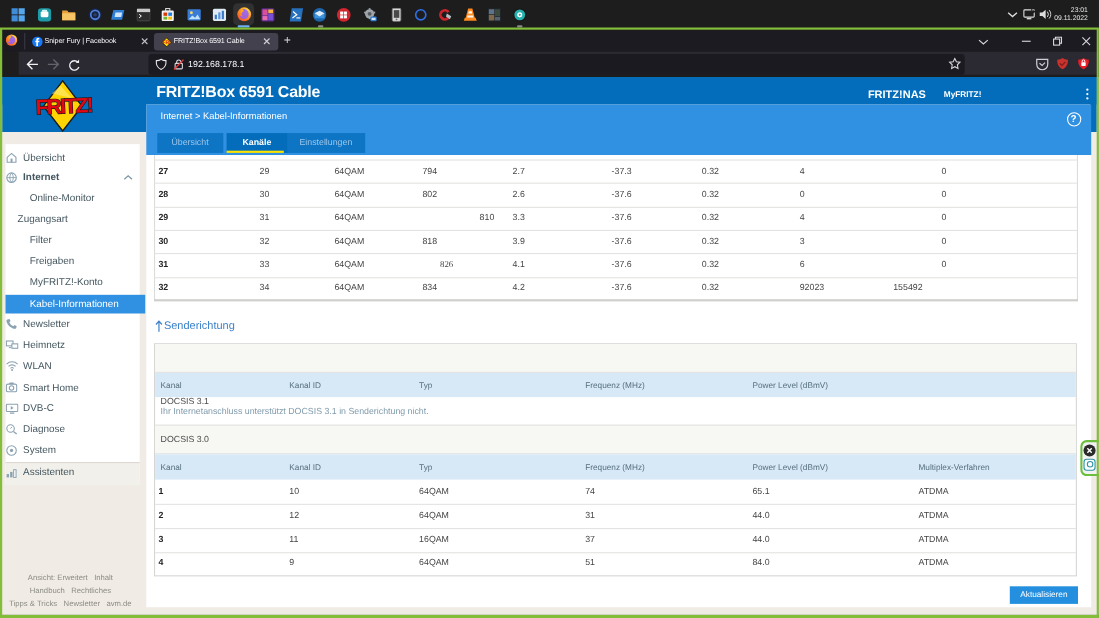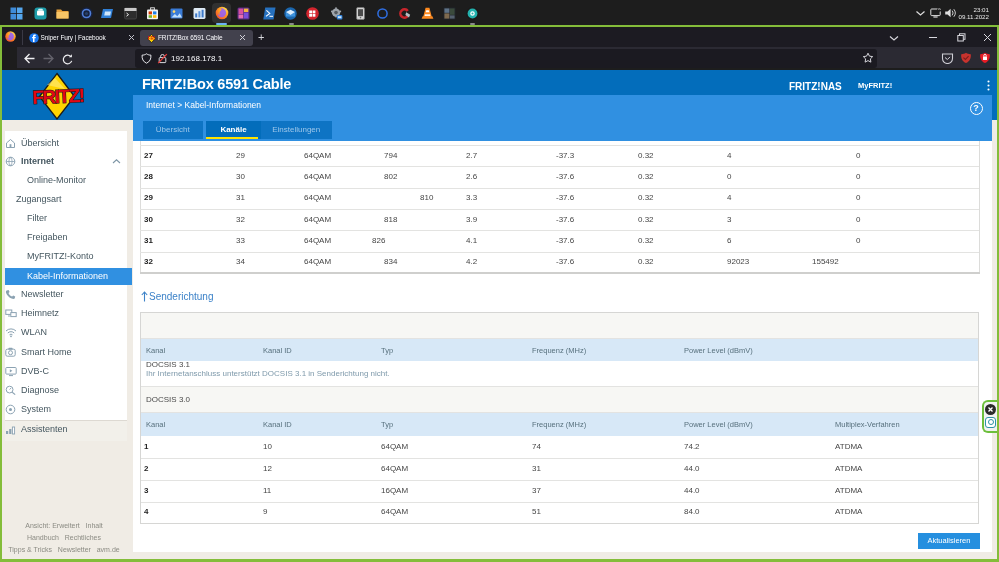--- a/index.html
+++ b/index.html
@@ -421,39 +421,39 @@
   <div class="cell" style="left:304px;top:101.9px;">64QAM</div>
   <div class="cell" style="left:384px;top:101.9px;">802</div>
   <div class="cell" style="left:466px;top:101.9px;">2.6</div>
   <div class="cell" style="left:556px;top:101.9px;">-37.6</div>
   <div class="cell" style="left:638px;top:101.9px;">0.32</div>
   <div class="cell" style="left:727px;top:101.9px;">0</div>
   <div class="cell" style="left:856px;top:101.9px;">0</div>
   <div class="cellb" style="left:144px;top:123.30000000000001px;">29</div>
   <div class="cell" style="left:236px;top:123.30000000000001px;">31</div>
   <div class="cell" style="left:304px;top:123.30000000000001px;">64QAM</div>
-  <div class="cell" style="left:384px;top:123.30000000000001px;padding-left:36px;">810</div>
+  <div class="cell" style="left:400px;top:123.30000000000001px;padding-left:36px;">810</div>
   <div class="cell" style="left:466px;top:123.30000000000001px;">3.3</div>
   <div class="cell" style="left:556px;top:123.30000000000001px;">-37.6</div>
   <div class="cell" style="left:638px;top:123.30000000000001px;">0.32</div>
   <div class="cell" style="left:727px;top:123.30000000000001px;">4</div>
   <div class="cell" style="left:856px;top:123.30000000000001px;">0</div>
   <div class="cellb" style="left:144px;top:144.7px;">30</div>
   <div class="cell" style="left:236px;top:144.7px;">32</div>
   <div class="cell" style="left:304px;top:144.7px;">64QAM</div>
   <div class="cell" style="left:384px;top:144.7px;">818</div>
   <div class="cell" style="left:466px;top:144.7px;">3.9</div>
   <div class="cell" style="left:556px;top:144.7px;">-37.6</div>
   <div class="cell" style="left:638px;top:144.7px;">0.32</div>
   <div class="cell" style="left:727px;top:144.7px;">3</div>
   <div class="cell" style="left:856px;top:144.7px;">0</div>
   <div class="cellb" style="left:144px;top:166.1px;">31</div>
   <div class="cell" style="left:236px;top:166.1px;">33</div>
   <div class="cell" style="left:304px;top:166.1px;">64QAM</div>
-  <div class="cell" style="left:372px;top:166.1px;">826</div>
+  <div class="cell" style="left:400px;top:166.1px;font-family:Liberation Serif, serif;">826</div>
   <div class="cell" style="left:466px;top:166.1px;">4.1</div>
   <div class="cell" style="left:556px;top:166.1px;">-37.6</div>
   <div class="cell" style="left:638px;top:166.1px;">0.32</div>
   <div class="cell" style="left:727px;top:166.1px;">6</div>
   <div class="cell" style="left:856px;top:166.1px;">0</div>
   <div class="cellb" style="left:144px;top:187.2px;">32</div>
   <div class="cell" style="left:236px;top:187.2px;">34</div>
   <div class="cell" style="left:304px;top:187.2px;">64QAM</div>
   <div class="cell" style="left:384px;top:187.2px;">834</div>
   <div class="cell" style="left:466px;top:187.2px;">4.2</div>
@@ -487,21 +487,21 @@
   <div class="hcell" style="left:532px;top:350px;">Frequenz (MHz)</div>
   <div class="hcell" style="left:684px;top:350px;">Power Level (dBmV)</div>
   <div class="hcell" style="left:835px;top:350px;">Multiplex-Verfahren</div>
   <div class="sep" style="left:141px;top:387.5px;width:836.5px;"></div>
   <div class="sep" style="left:141px;top:409.5px;width:836.5px;"></div>
   <div class="sep" style="left:141px;top:431.5px;width:836.5px;"></div>
   <div class="cellb" style="left:144px;top:371.8px;">1</div>
   <div class="cell" style="left:263px;top:371.8px;">10</div>
   <div class="cell" style="left:381px;top:371.8px;">64QAM</div>
   <div class="cell" style="left:532px;top:371.8px;">74</div>
-  <div class="cell" style="left:684px;top:371.8px;">74.2</div>
+  <div class="cell" style="left:684px;top:371.8px;">65.1</div>
   <div class="cell" style="left:835px;top:371.8px;">ATDMA</div>
   <div class="cellb" style="left:144px;top:393.6px;">2</div>
   <div class="cell" style="left:263px;top:393.6px;">12</div>
   <div class="cell" style="left:381px;top:393.6px;">64QAM</div>
   <div class="cell" style="left:532px;top:393.6px;">31</div>
   <div class="cell" style="left:684px;top:393.6px;">44.0</div>
   <div class="cell" style="left:835px;top:393.6px;">ATDMA</div>
   <div class="cellb" style="left:144px;top:415.6px;">3</div>
   <div class="cell" style="left:263px;top:415.6px;">11</div>
   <div class="cell" style="left:381px;top:415.6px;">16QAM</div>

